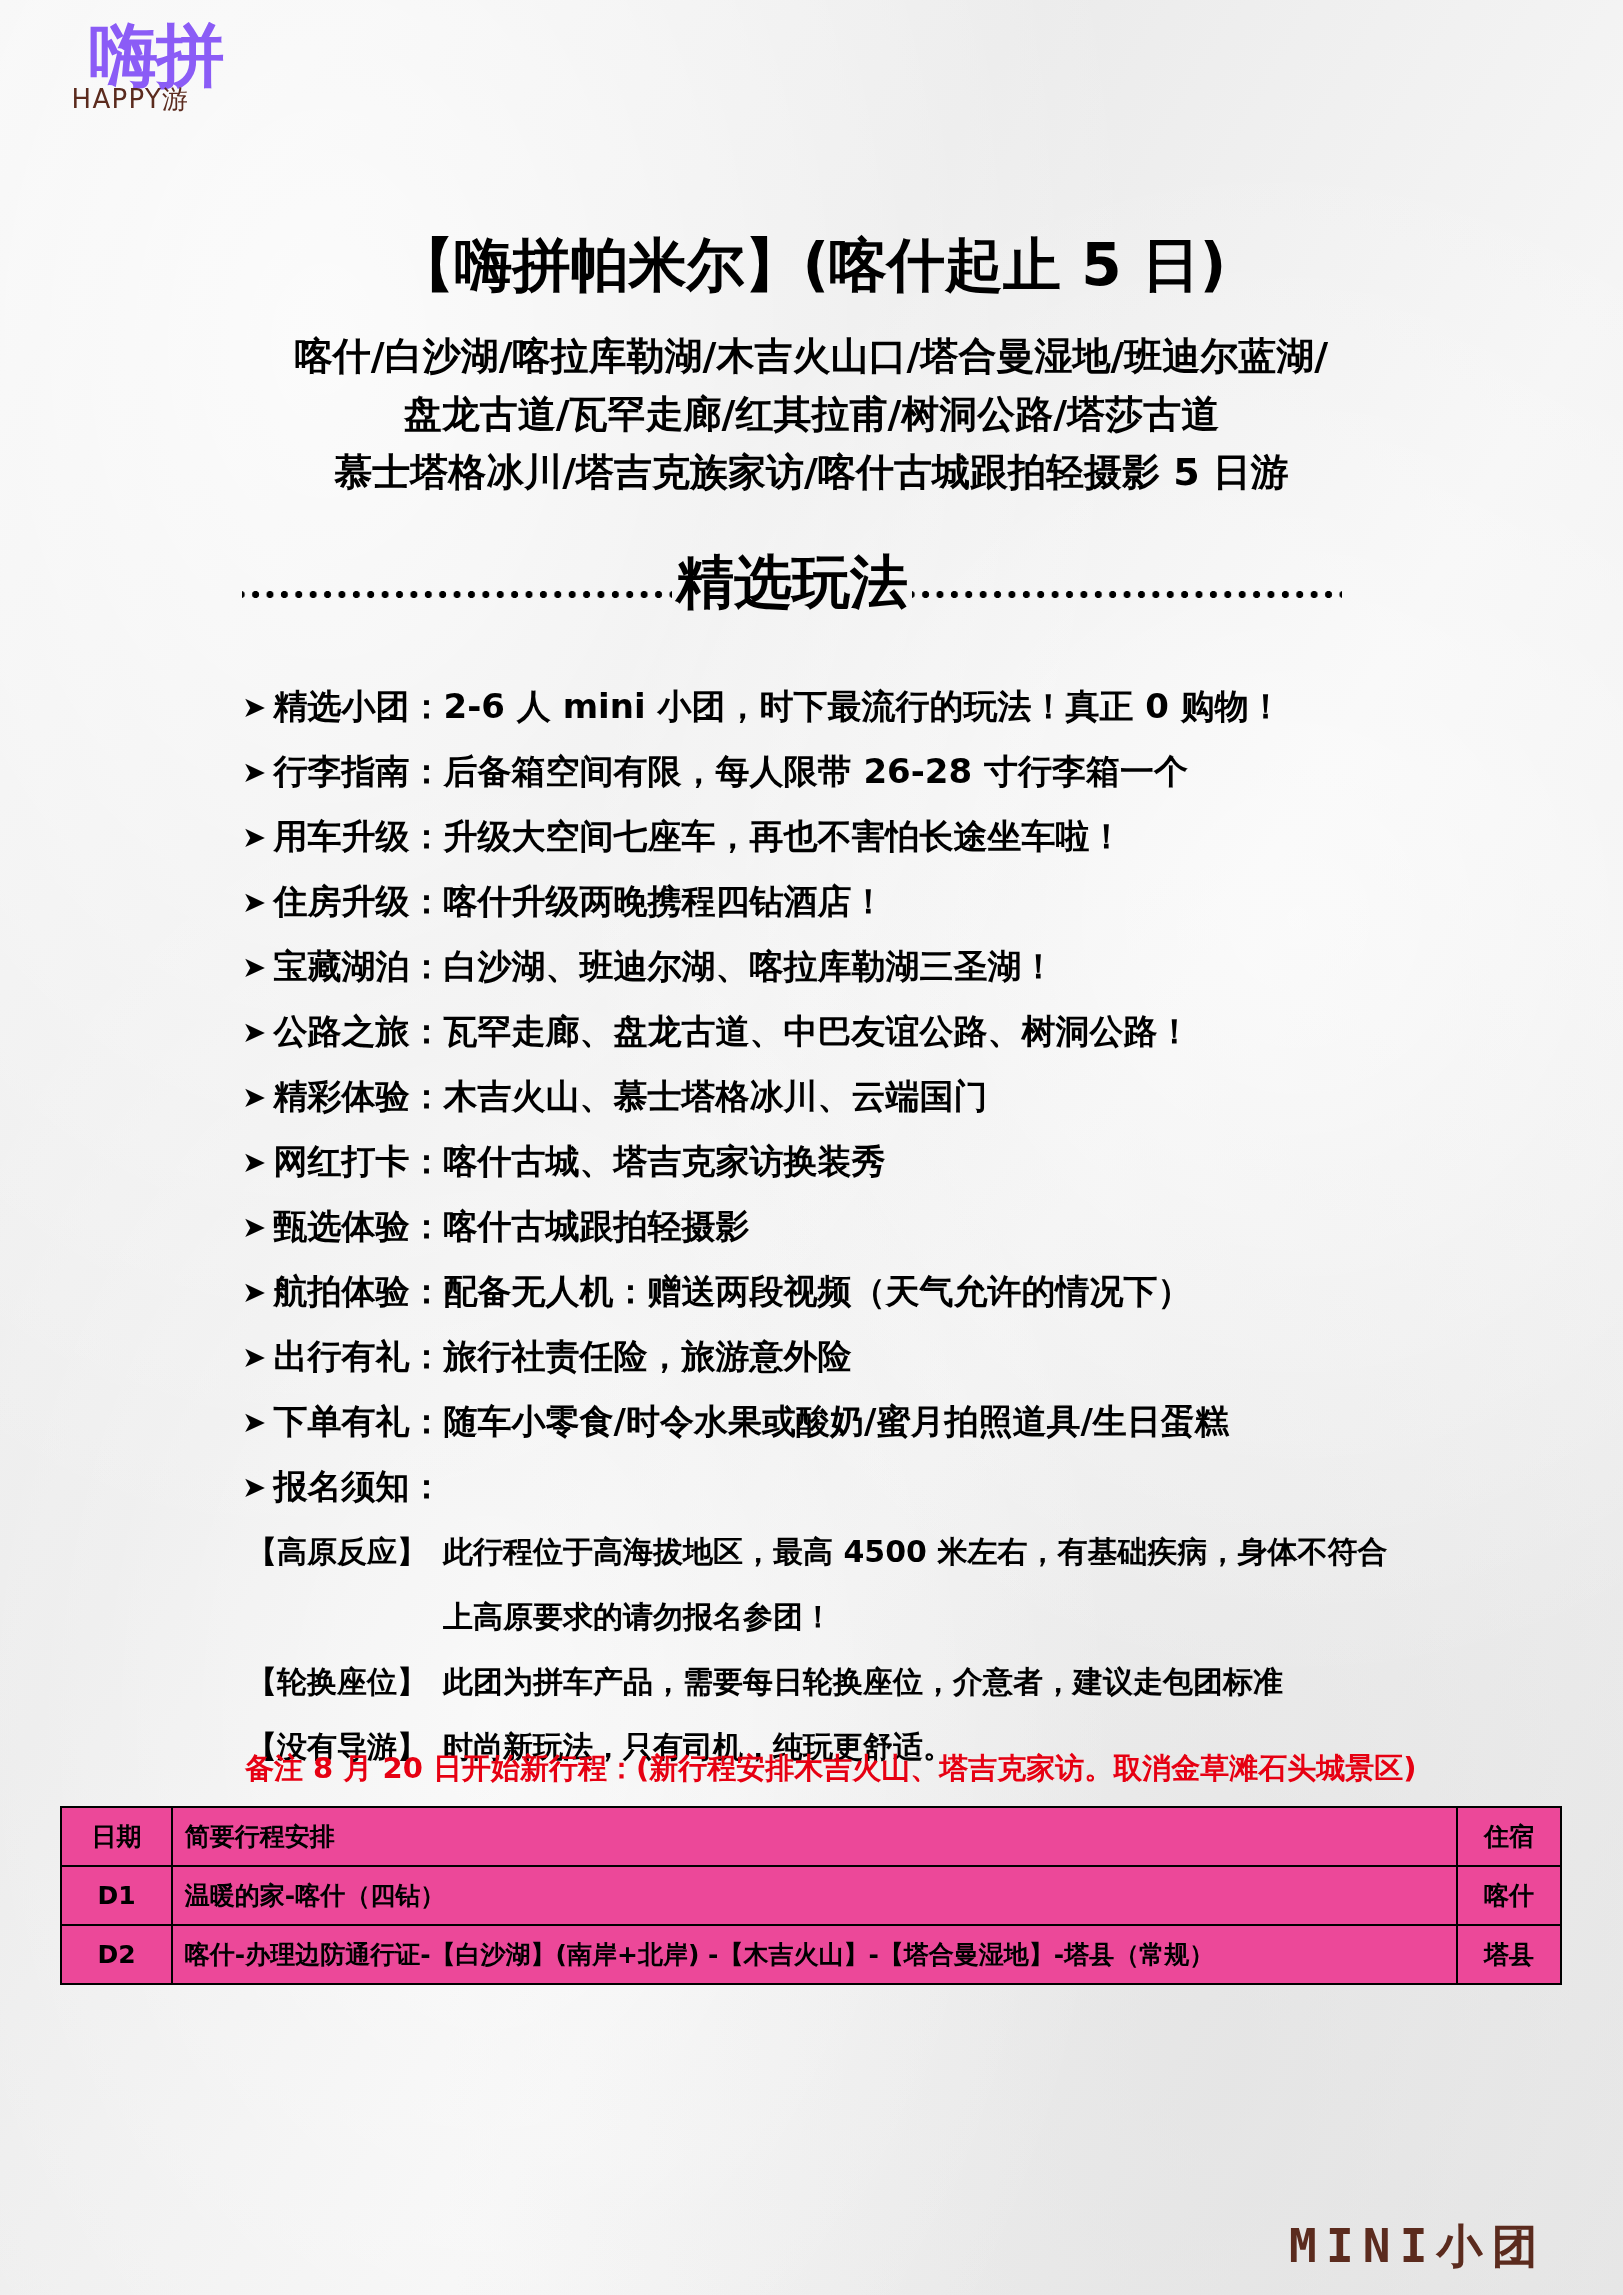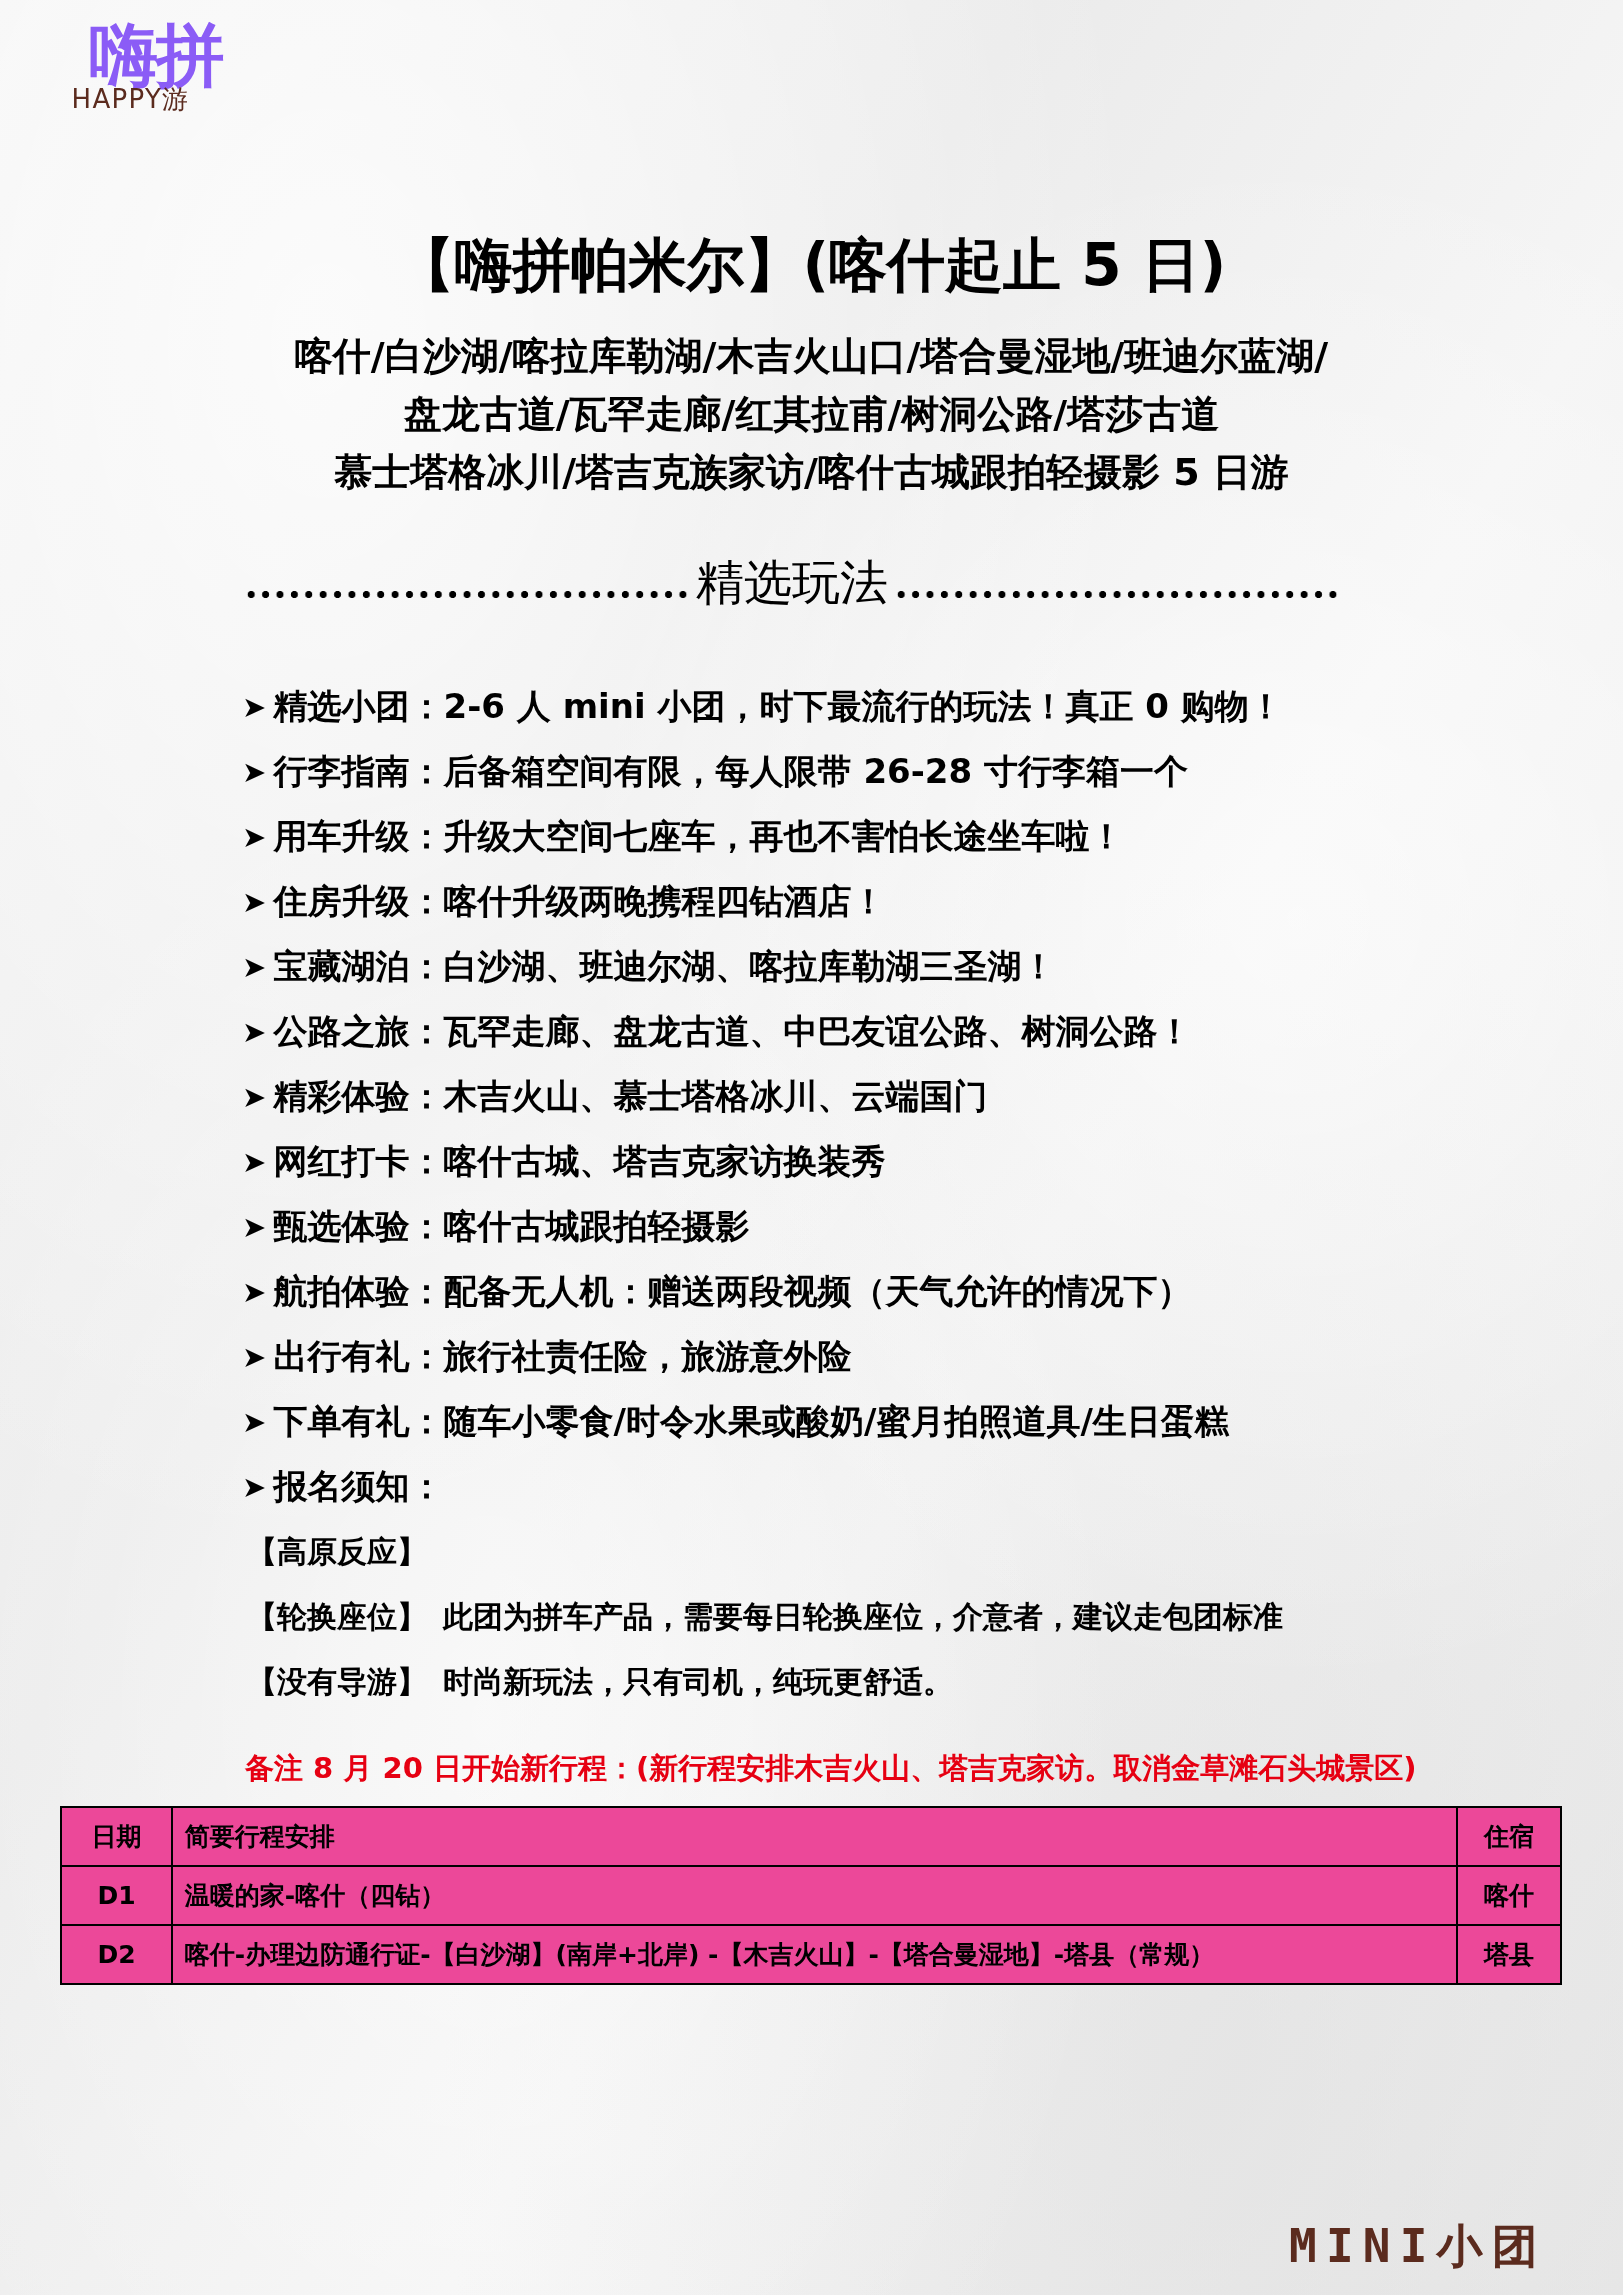--- a/index.html
+++ b/index.html
@@ -23,21 +23,21 @@
     .logo-sub { font-size: 26px; color: #5b2b1e; display:block; text-align:center; line-height: 29px; letter-spacing: 1.3px; }
 
     
     .title { left: 0; width: 1623px; top: 226px; text-align: center; font-size: 58px; font-weight: bold; line-height: 79px; }
     .subtitle { left: 0; width: 1623px; top: 327px; text-align: center; font-size: 38px; font-weight: bold; line-height: 58px; }
     .subtitle span { display: block; }
 
     
     .divider { left: 242px; width: 1100px; top: 547px; height: 72px; display: flex; align-items: center; justify-content: center; }
     .dots { flex: 1; height: 9.2px; background-image: radial-gradient(circle, #000 3.3px, transparent 3.9px); background-size: 14.4px 9.2px; background-repeat: repeat-x; background-position: center; margin-top: 23.6px; }
-    .divider-label { font-size: 48px; font-weight: normal; padding: 0 3.9px; }
+    .divider-label { font-size: 58px; font-weight: bold; padding: 0 3.9px; }
 
     
     .features { left: 242px; top: 674px; width: 1178px; }
     .feature { height: 65px; display: flex; align-items: center; font-size: 34px; font-weight: bold; white-space: nowrap; }
     .arrow { font-size: 29px; margin-right: 2.6px; width: 29px; display: inline-block; }
     .flabel { }
     .fsep { }
 
     
     .notices { left: 247px; top: 1519px; width: 1152px; }
@@ -156,20 +156,21 @@
       <span class="arrow">➤</span>
       <span class="flabel">报名须知</span>
       <span class="fsep">：</span>
       <span></span>
     </div>
 </div>
 
 <div class="abs notices">
   <div class="notice">
     <span class="nlabel">【高原反应】</span>
+    <span class="ntext">此行程位于高海拔地区，最高 4500 米左右，有基础疾病，身体不符合上高原要求的请勿报名参团！</span>
   </div>
   <div class="notice">
     <span class="nlabel">【轮换座位】</span>
     <span class="ntext">此团为拼车产品，需要每日轮换座位，介意者，建议走包团标准</span>
   </div>
   <div class="notice">
     <span class="nlabel">【没有导游】</span>
     <span class="ntext">时尚新玩法，只有司机，纯玩更舒适。</span>
   </div>
 </div>

